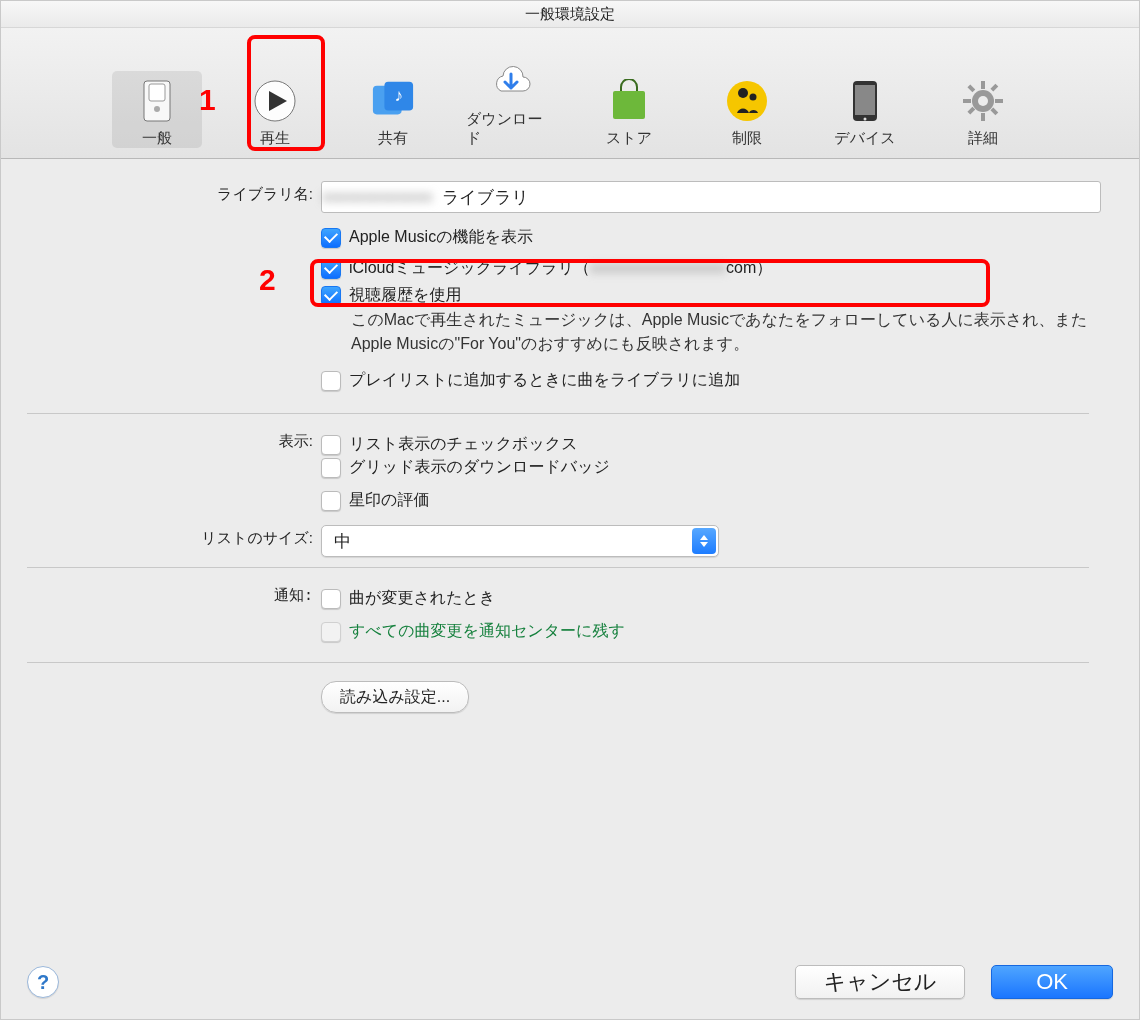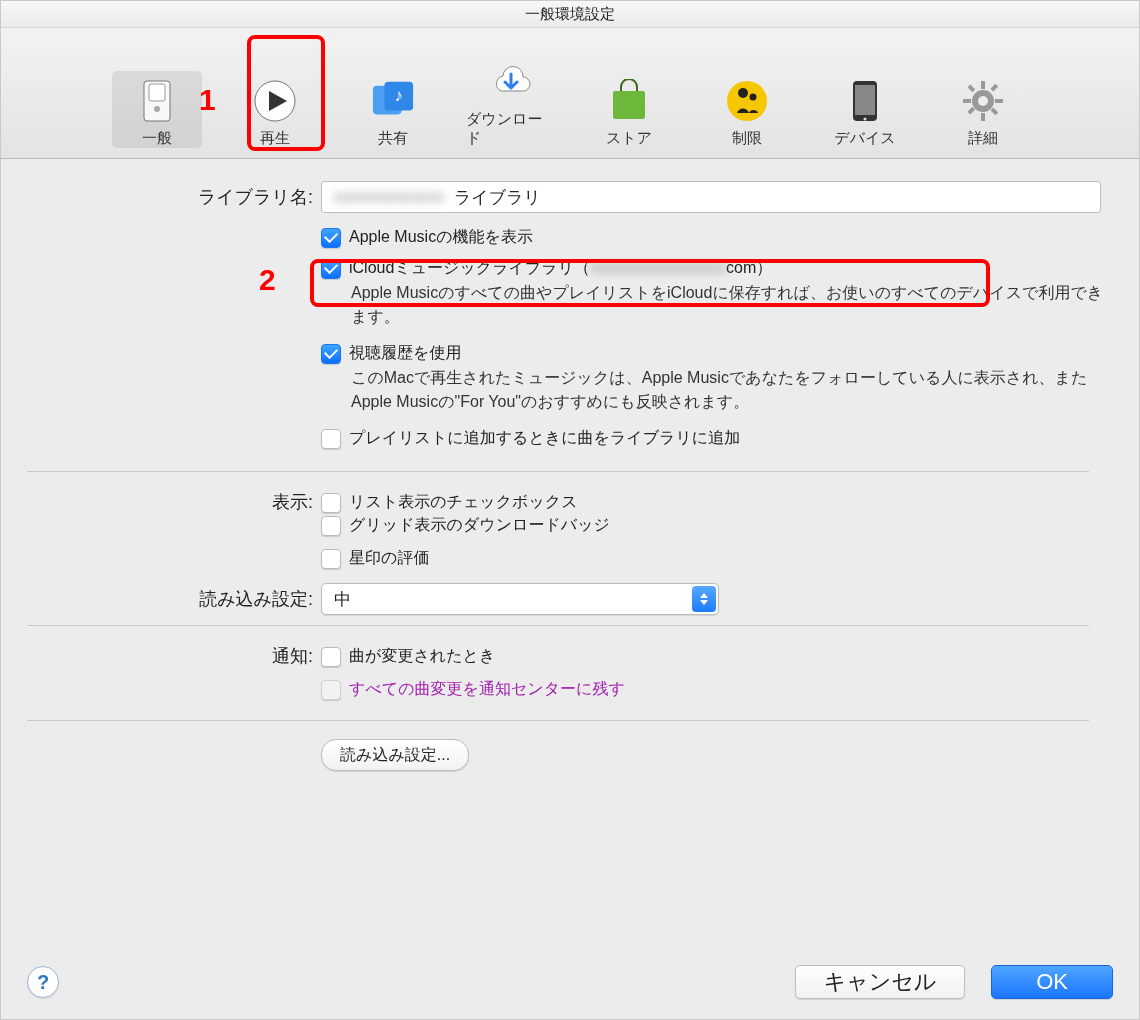--- a/index.html
+++ b/index.html
@@ -5,31 +5,31 @@
   html,body{margin:0;padding:0;font-family:-apple-system,"Helvetica Neue","Hiragino Kaku Gothic ProN","Hiragino Sans","Yu Gothic",sans-serif;font-size:17px;color:#222;background:#ececec;}
   .window{width:1140px;height:1020px;background:#ececec;position:relative;box-sizing:border-box;border:1px solid #c9c9c9;}
   .titlebar{height:26px;line-height:26px;text-align:center;font-size:15px;background:linear-gradient(#f7f7f7,#eaeaea);border-bottom:1px solid #d7d7d7;}
   .toolbar{background:linear-gradient(#f2f2f2,#e3e3e3);border-bottom:1px solid #b8b8b8;height:120px;display:flex;justify-content:center;align-items:flex-end;padding-bottom:10px;gap:28px;}
   .tb-item{display:flex;flex-direction:column;align-items:center;gap:6px;width:90px;cursor:default;}
   .tb-icon{width:44px;height:44px;display:flex;align-items:center;justify-content:center;}
   .tb-item.sel{background:rgba(0,0,0,.08);border-radius:5px;padding-top:8px;margin-top:-8px;}
   .tb-label{font-size:15px;color:#333;}
   .content{padding:22px 26px 0 26px;}
   .row{display:flex;align-items:flex-start;margin-bottom:8px;}
-  .row-label{width:286px;text-align:right;padding-right:8px;padding-top:4px;font-size:18px;}
+  .row-label{width:286px;text-align:right;padding-right:8px;padding-top:4px;font-size:15px;}
   .row-ctl{flex:1;min-width:0;}
-  .textfield{width:780px;height:32px;border:1px solid #bcbcbc;border-radius:3px;background:#fff;display:flex;align-items:center;padding:0 12px;box-sizing:border-box;font-size:17px;}
+  .textfield{width:780px;height:32px;border:1px solid #bcbcbc;border-radius:3px;background:#fff;display:flex;align-items:center;padding:0 0;box-sizing:border-box;font-size:17px;}
   .blur{filter:blur(4px);color:#888;}
   .check-line{display:flex;align-items:center;gap:8px;margin:6px 0 2px 0;font-size:16px;}
   .chkbox{width:20px;height:20px;border-radius:4px;border:1px solid #bbb;background:#fff;box-sizing:border-box;display:flex;align-items:center;justify-content:center;box-shadow:0 1px 1px rgba(0,0,0,.15);}
   .chkbox.on{background:linear-gradient(#3ea5ff,#0d6eff);border:1px solid #1877f2;}
   .chkbox.on::after{content:"";width:10px;height:6px;border-left:2.5px solid #fff;border-bottom:2.5px solid #fff;transform:rotate(-45deg);margin-top:-3px;}
   .chkbox.dis{background:#f2f2f2;border-color:#d0d0d0;}
   .desc{font-size:16px;color:#333;margin:2px 0 14px 30px;line-height:1.5;}
-  .disabled-text{color:#a21caf;}
+  .disabled-text{color:#15803d;}
   .divider{height:1px;background:#c8c8c8;margin:10px 0 14px 26px;width:1062px;}
   .popup{width:348px;height:30px;border:1px solid #bcbcbc;border-radius:5px;background:#fff;display:flex;align-items:center;padding:0 36px 0 12px;position:relative;box-shadow:0 1px 1px rgba(0,0,0,.1);font-size:17px;}
   .popup-arrows{position:absolute;right:2px;top:2px;width:24px;height:26px;border-radius:4px;background:linear-gradient(#57a8ff,#1d7cff);display:flex;flex-direction:column;align-items:center;justify-content:center;gap:2px;}
   .popup-arrows::before,.popup-arrows::after{content:"";width:0;height:0;border-left:4px solid transparent;border-right:4px solid transparent;}
   .popup-arrows::before{border-bottom:5px solid #fff;}
   .popup-arrows::after{border-top:5px solid #fff;}
   .btn{height:30px;border:1px solid #bcbcbc;border-radius:15px;background:linear-gradient(#fff,#f2f2f2);padding:0 18px;font-size:16px;display:inline-flex;align-items:center;box-shadow:0 1px 1px rgba(0,0,0,.12);}
   .footer{position:absolute;left:0;right:0;bottom:0;height:74px;display:flex;align-items:center;padding:0 26px;}
   .help{width:30px;height:30px;border-radius:50%;border:1.5px solid #9bb8db;color:#2f78c9;display:flex;align-items:center;justify-content:center;font-size:20px;font-weight:700;box-shadow:0 1px 1px rgba(0,0,0,.1);background:#fff;}
   .push-btn{height:32px;border:1px solid #bcbcbc;border-radius:5px;padding:0 28px;font-size:22px;background:linear-gradient(#fff,#f1f1f1);display:inline-flex;align-items:center;box-shadow:0 1px 1px rgba(0,0,0,.12);}
@@ -151,21 +151,20 @@
       <div class="check-line">
         <span class="chkbox on"></span>
         <span>Apple Musicの機能を表示</span>
       </div>
       <div class="check-line" style="margin-top:10px;">
         <span class="chkbox on"></span>
         <span>
           <span>iCloudミュージックライブラリ（</span><span class="blur">xxxxxxxxxxxxxxxxx</span><span>com）</span>
         </span>
       </div>
-      <div class="desc">Apple Musicのすべての曲やプレイリストをiCloudに保存すれば、お使いのすべてのデバイスで利用できます。</div>
 
       <div class="check-line">
         <span class="chkbox on"></span>
         <span>視聴履歴を使用</span>
       </div>
       <div class="desc">このMacで再生されたミュージックは、Apple Musicであなたをフォローしている人に表示され、またApple Musicの"For You"のおすすめにも反映されます。</div>
 
       <div class="check-line" style="margin-bottom:12px;">
         <span class="chkbox"></span>
         <span>プレイリストに追加するときに曲をライブラリに追加</span>
@@ -189,33 +188,33 @@
             <span>グリッド表示のダウンロードバッジ</span>
           </div>
       <div class="check-line" style="margin-top:12px;margin-bottom:6px;">
             <span class="chkbox"></span>
             <span>星印の評価</span>
           </div>
     </div>
       </div>
 
     <div class="row" style="margin-top:8px;">
-      <div class="row-label">読み込み設定:</div>
+      <div class="row-label">リストのサイズ:</div>
       <div class="row-ctl">
         <div class="popup">
           <span>中</span>
           <span class="popup-arrows"></span>
         </div>
       </div>
     </div>
   </div>
 
   <div class="divider"></div>
 
-  <div class="content" style="padding-top:0;">
+  <div class="content" style="padding-top:0;font-family:Liberation Mono, monospace;">
     <div class="row">
         <div class="row-label">通知:</div>
         <div class="row-ctl">
       <div class="check-line">
             <span class="chkbox"></span>
             <span>曲が変更されたとき</span>
           </div>
       <div class="check-line" style="margin-top:12px;margin-bottom:10px;">
             <span class="chkbox dis"></span>
             <span class="disabled-text">すべての曲変更を通知センターに残す</span>

